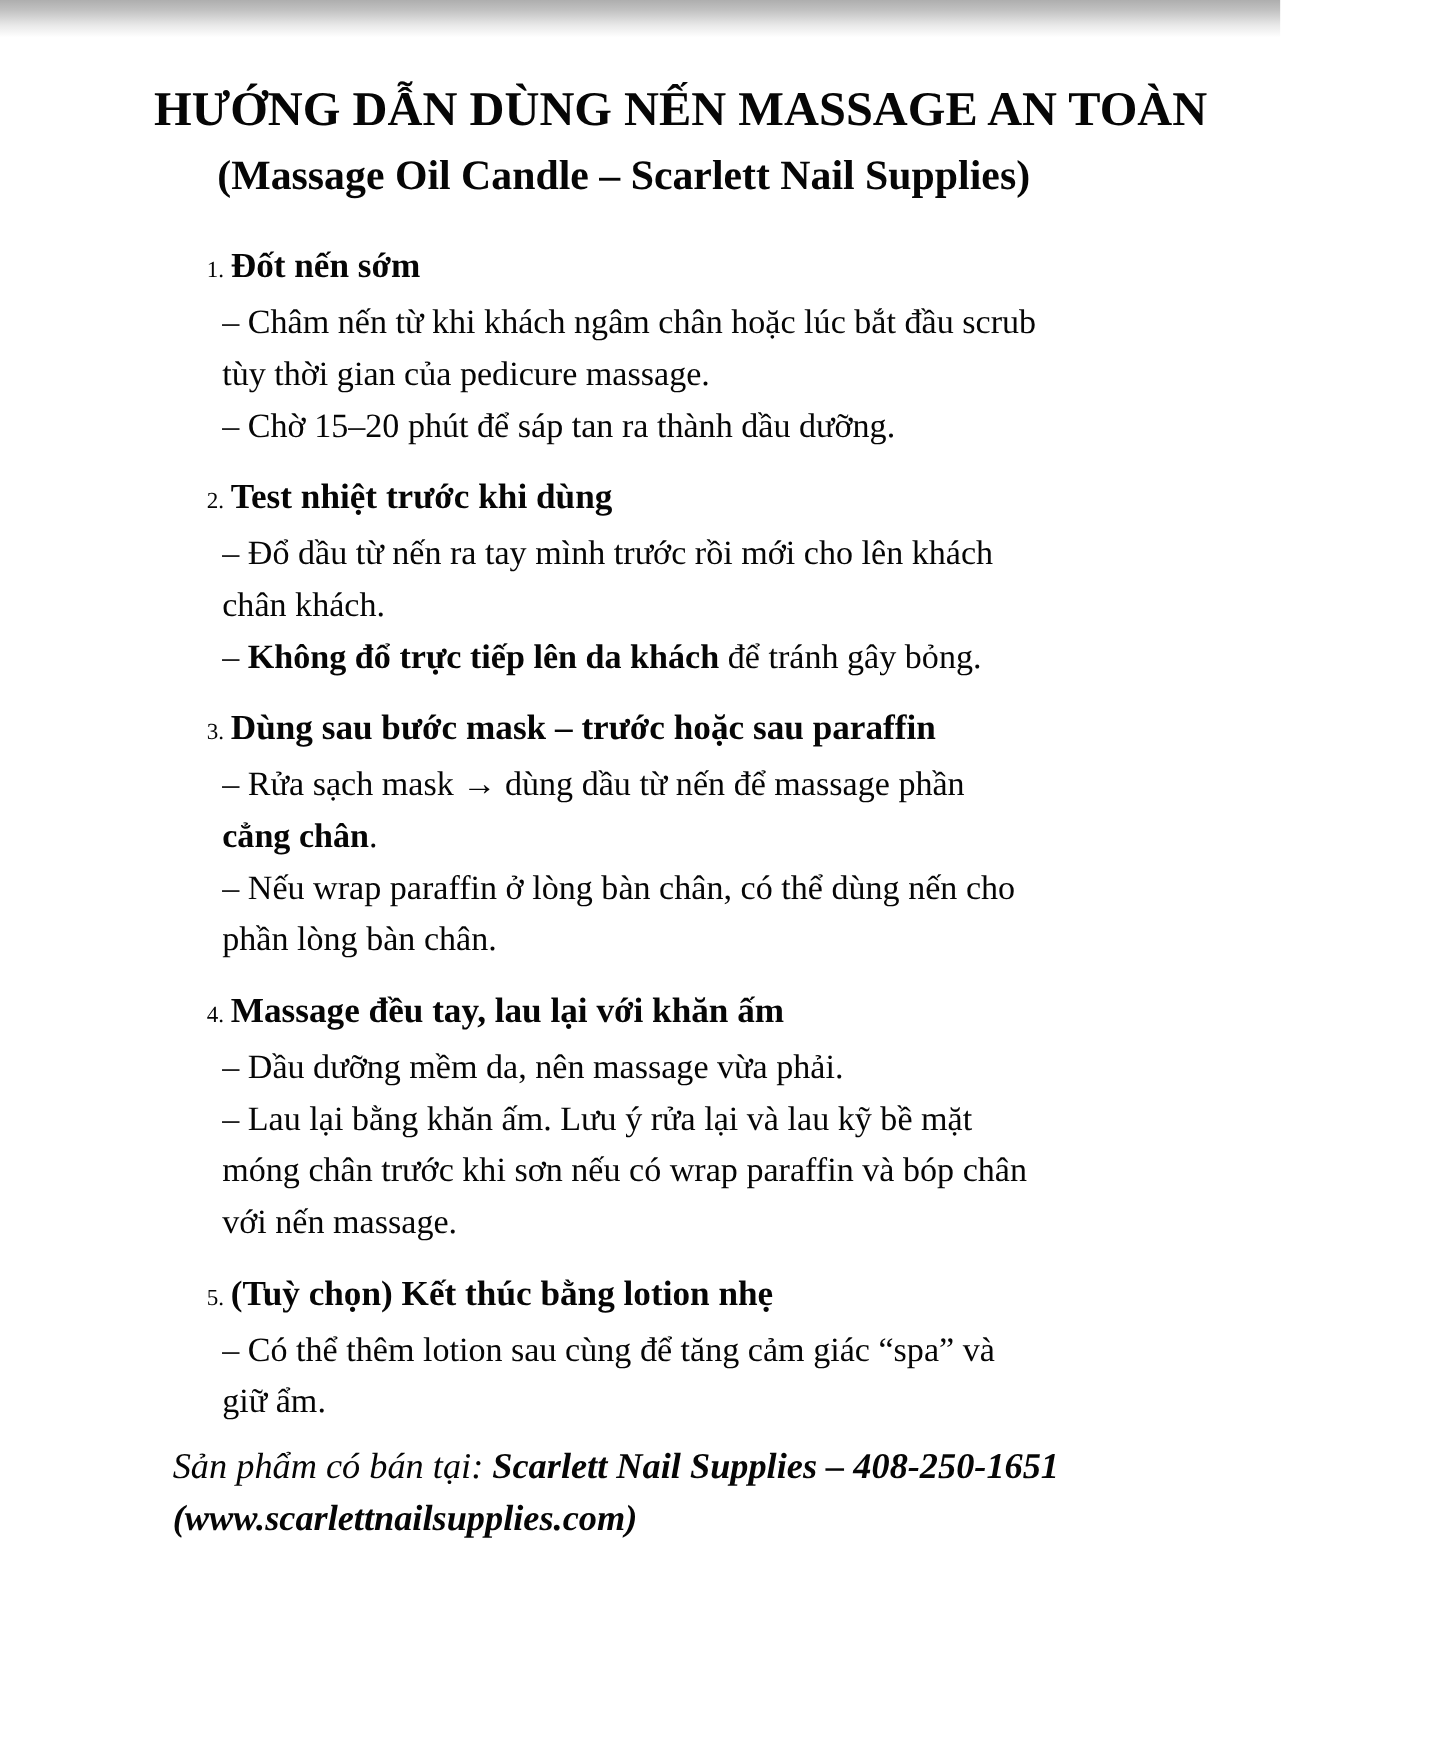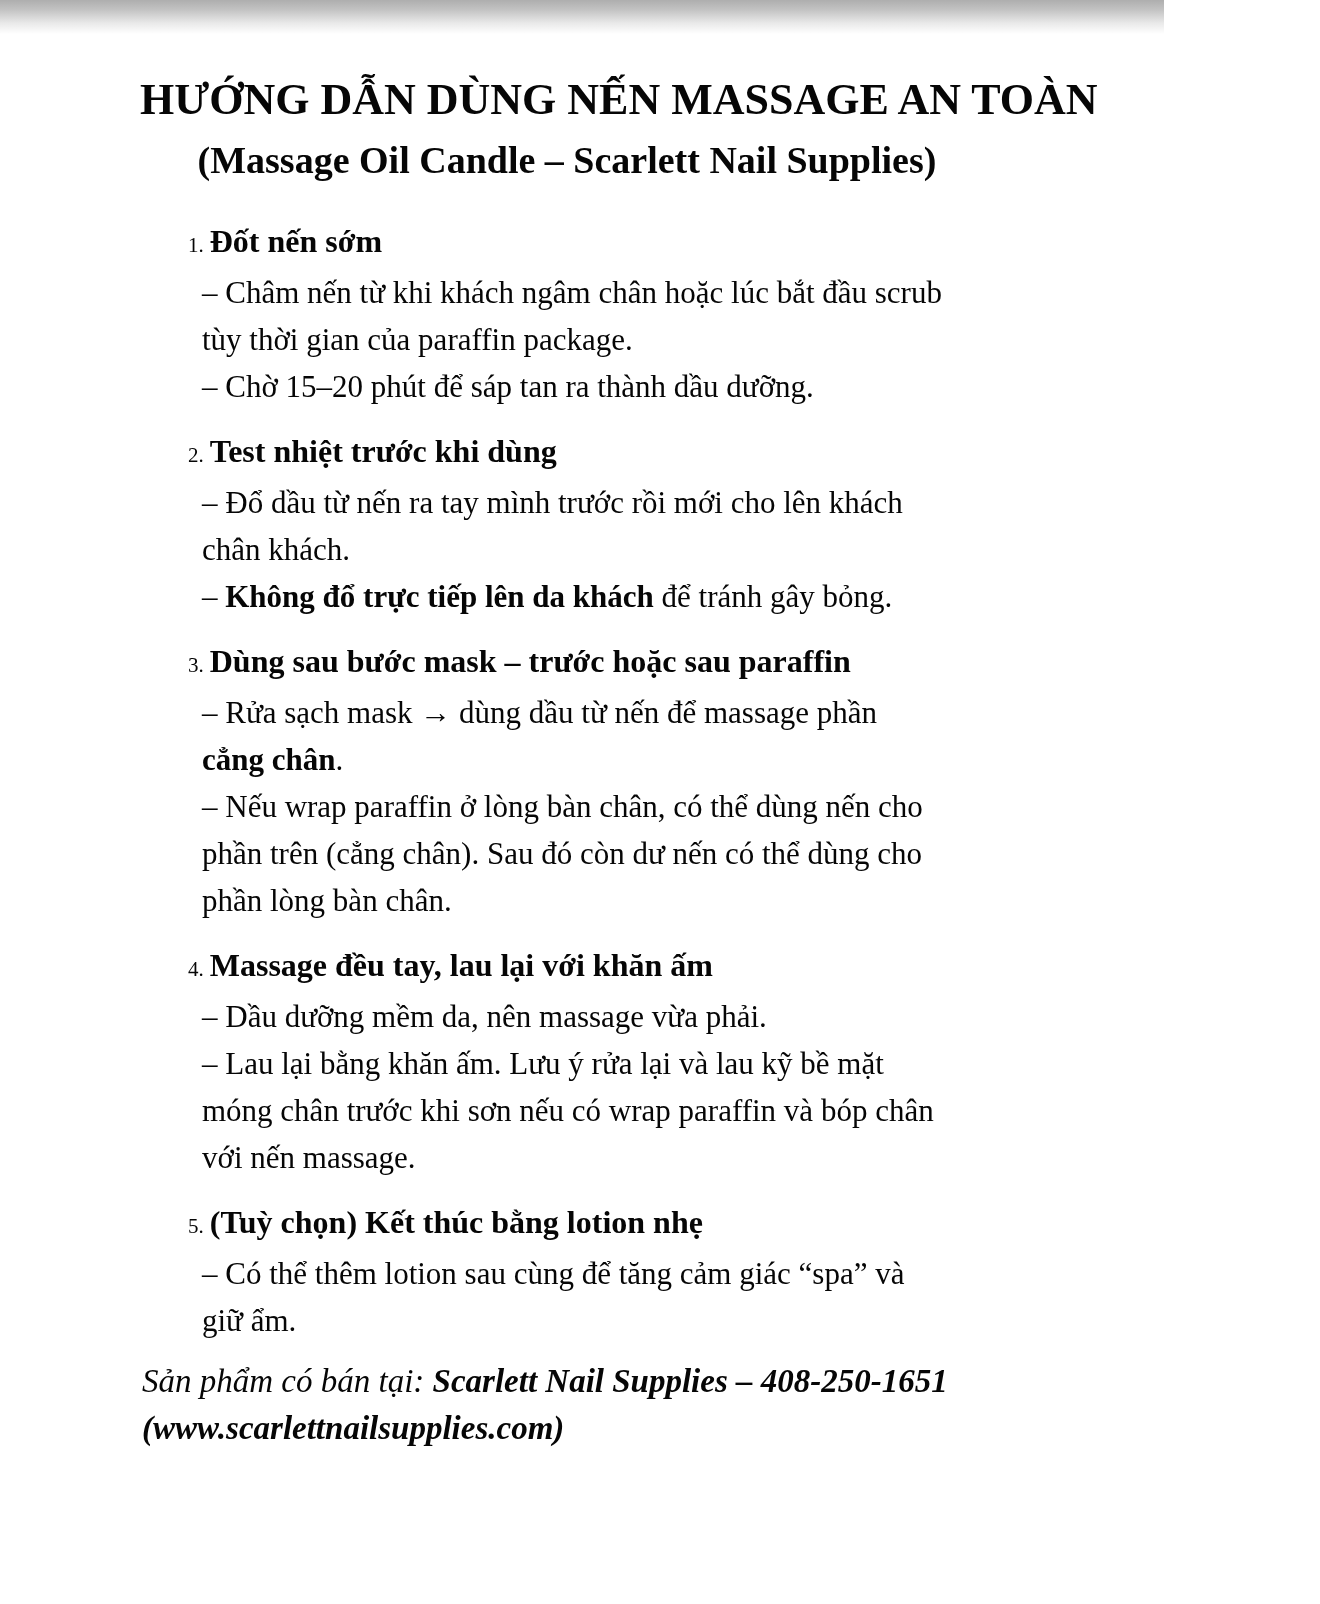--- a/index.html
+++ b/index.html
@@ -62,49 +62,48 @@
     line-height: 47px;
     margin-left: 14px;
   }
   .bold { font-weight: bold; }
   .footer {
     margin: 14px 0 0 0;
     font-style: italic;
     font-size: 33px;
     line-height: 47px;
   }
-  .footer .line { margin-left: 2px; font-size: 33px; }
+  .footer .line { margin-left: 17px; font-size: 33px; }
 </style>
 </head>
 <body>
 
 <div class="page">
   <div class="top-shade"></div>
   <div class="content">
     <h1 class="doc-title">HƯỚNG DẪN DÙNG NẾN MASSAGE AN TOÀN</h1>
     <h2 class="doc-subtitle">(Massage Oil Candle – Scarlett Nail Supplies)</h2>
     <div class="list">
         <div class="item">
           <div class="item-head"><span class="num">1.</span><span class="head">Đốt nến sớm</span></div>
           <div class="line"><span class="seg">– Châm nến từ khi khách ngâm chân hoặc lúc bắt đầu scrub</span></div>
-          <div class="line"><span class="seg">tùy thời gian của paraffin package.</span></div>
+          <div class="line"><span class="seg">tùy thời gian của pedicure massage.</span></div>
           <div class="line"><span class="seg">– Chờ 15–20 phút để sáp tan ra thành dầu dưỡng.</span></div>
         </div>
         <div class="item">
           <div class="item-head"><span class="num">2.</span><span class="head">Test nhiệt trước khi dùng</span></div>
           <div class="line"><span class="seg">– Đổ dầu từ nến ra tay mình trước rồi mới cho lên khách</span></div>
           <div class="line"><span class="seg">chân khách.</span></div>
           <div class="line"><span class="seg">– </span><span class="seg bold">Không đổ trực tiếp lên da khách</span><span class="seg"> để tránh gây bỏng.</span></div>
         </div>
         <div class="item">
           <div class="item-head"><span class="num">3.</span><span class="head">Dùng sau bước mask – trước hoặc sau paraffin</span></div>
           <div class="line"><span class="seg">– Rửa sạch mask → dùng dầu từ nến để massage phần</span></div>
           <div class="line"><span class="seg bold">cẳng chân</span><span class="seg">.</span></div>
           <div class="line"><span class="seg">– Nếu wrap paraffin ở lòng bàn chân, có thể dùng nến cho</span></div>
-          <div class="line"><span class="seg">phần trên (cẳng chân). Sau đó còn dư nến có thể dùng cho</span></div>
           <div class="line"><span class="seg">phần lòng bàn chân.</span></div>
         </div>
         <div class="item">
           <div class="item-head"><span class="num">4.</span><span class="head">Massage đều tay, lau lại với khăn ấm</span></div>
           <div class="line"><span class="seg">– Dầu dưỡng mềm da, nên massage vừa phải.</span></div>
           <div class="line"><span class="seg">– Lau lại bằng khăn ấm. Lưu ý rửa lại và lau kỹ bề mặt</span></div>
           <div class="line"><span class="seg">móng chân trước khi sơn nếu có wrap paraffin và bóp chân</span></div>
           <div class="line"><span class="seg">với nến massage.</span></div>
         </div>
         <div class="item">

